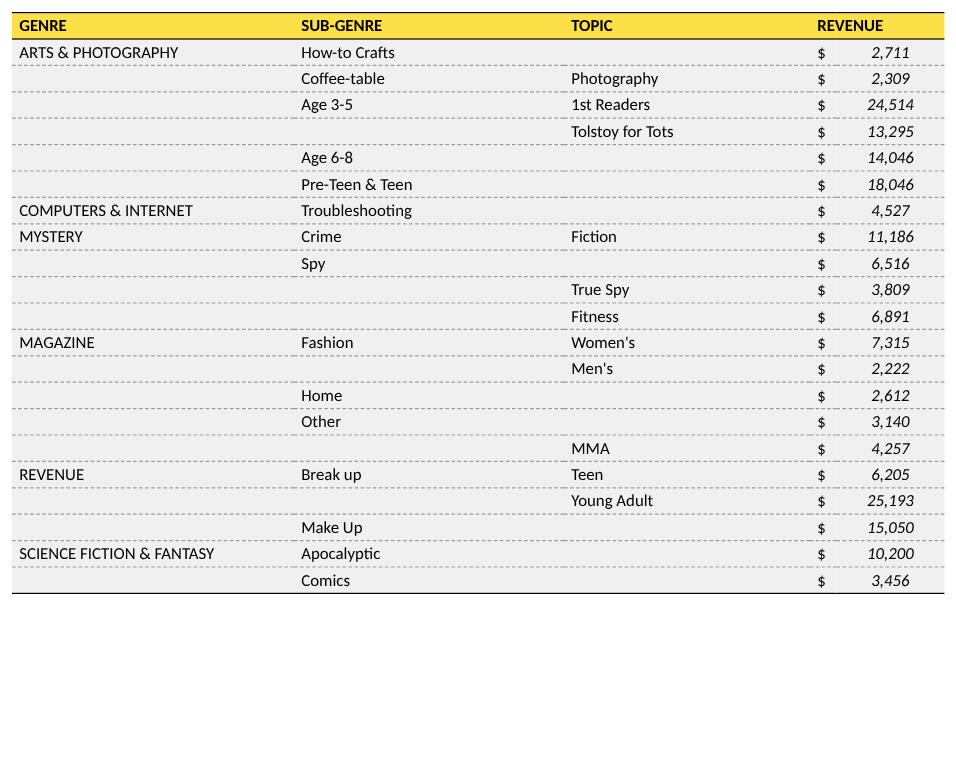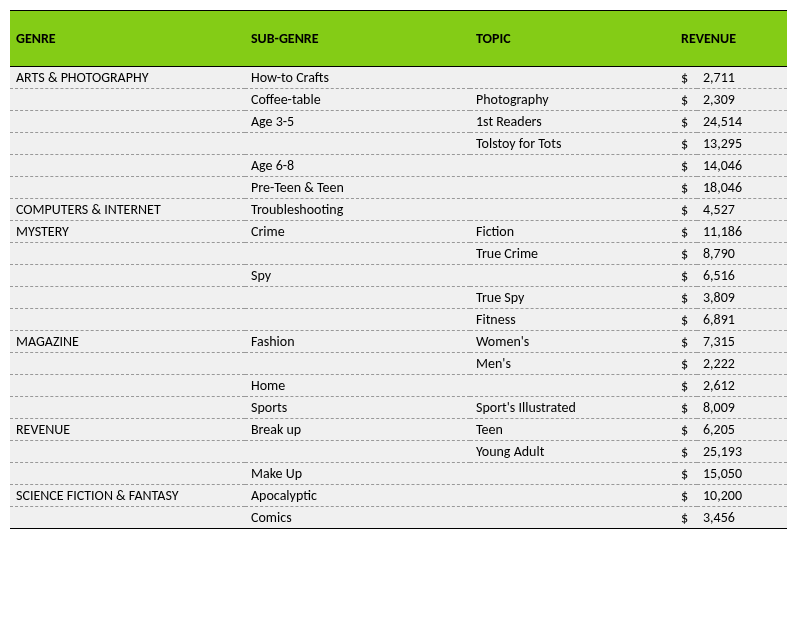--- a/index.html
+++ b/index.html
@@ -10,24 +10,24 @@
     font-size: 14px;
     background: #fff;
     color: #000;
   }
   table {
     border-collapse: collapse;
     width: 777px;
     table-layout: fixed;
   }
   th {
-    background: #84cc16;
+    background: #fde047;
     font-weight: bold;
     text-align: left;
-    padding: 19px 6px;
+    padding: 2px 6px;
     border-top: 1px solid #000;
     border-bottom: 1px solid #000;
     height: 22px;
     vertical-align: middle;
     margin-left: 20px;
   }
   th.rev {
     text-align: left;
   }
   td {
@@ -37,21 +37,21 @@
     border-bottom: 1px dashed #999;
     background: #f0f0f0;
   }
   tbody tr:last-child td {
     border-bottom: 1px solid #000;
   }
   td.genre { width: 235px; }
   td.subgenre { width: 225px; }
   td.topic { width: 205px; }
   td.cur { width: 22px; text-align: left; }
-  td.rev { width: 90px; text-align: left; }
+  td.rev { width: 90px; text-align: center; font-style: italic; }
   col.c1 { width: 235px; }
   col.c2 { width: 225px; }
   col.c3 { width: 205px; }
   col.c4 { width: 22px; }
   col.c5 { width: 90px; }
 </style>
 </head>
 <body>
 
 <table>
@@ -122,27 +122,20 @@
       </tr>
       <tr>
         <td class="genre">MYSTERY</td>
         <td class="subgenre">Crime</td>
         <td class="topic">Fiction</td>
         <td class="cur">$</td>
         <td class="rev">11,186</td>
       </tr>
       <tr>
         <td class="genre"></td>
-        <td class="subgenre"></td>
-        <td class="topic">True Crime</td>
-        <td class="cur">$</td>
-        <td class="rev">8,790</td>
-      </tr>
-      <tr>
-        <td class="genre"></td>
         <td class="subgenre">Spy</td>
         <td class="topic"></td>
         <td class="cur">$</td>
         <td class="rev">6,516</td>
       </tr>
       <tr>
         <td class="genre"></td>
         <td class="subgenre"></td>
         <td class="topic">True Spy</td>
         <td class="cur">$</td>
@@ -171,24 +164,31 @@
       </tr>
       <tr>
         <td class="genre"></td>
         <td class="subgenre">Home</td>
         <td class="topic"></td>
         <td class="cur">$</td>
         <td class="rev">2,612</td>
       </tr>
       <tr>
         <td class="genre"></td>
-        <td class="subgenre">Sports</td>
-        <td class="topic">Sport's Illustrated</td>
-        <td class="cur">$</td>
-        <td class="rev">8,009</td>
+        <td class="subgenre">Other</td>
+        <td class="topic"></td>
+        <td class="cur">$</td>
+        <td class="rev">3,140</td>
+      </tr>
+      <tr>
+        <td class="genre"></td>
+        <td class="subgenre"></td>
+        <td class="topic">MMA</td>
+        <td class="cur">$</td>
+        <td class="rev">4,257</td>
       </tr>
       <tr>
         <td class="genre">REVENUE</td>
         <td class="subgenre">Break up</td>
         <td class="topic">Teen</td>
         <td class="cur">$</td>
         <td class="rev">6,205</td>
       </tr>
       <tr>
         <td class="genre"></td>

